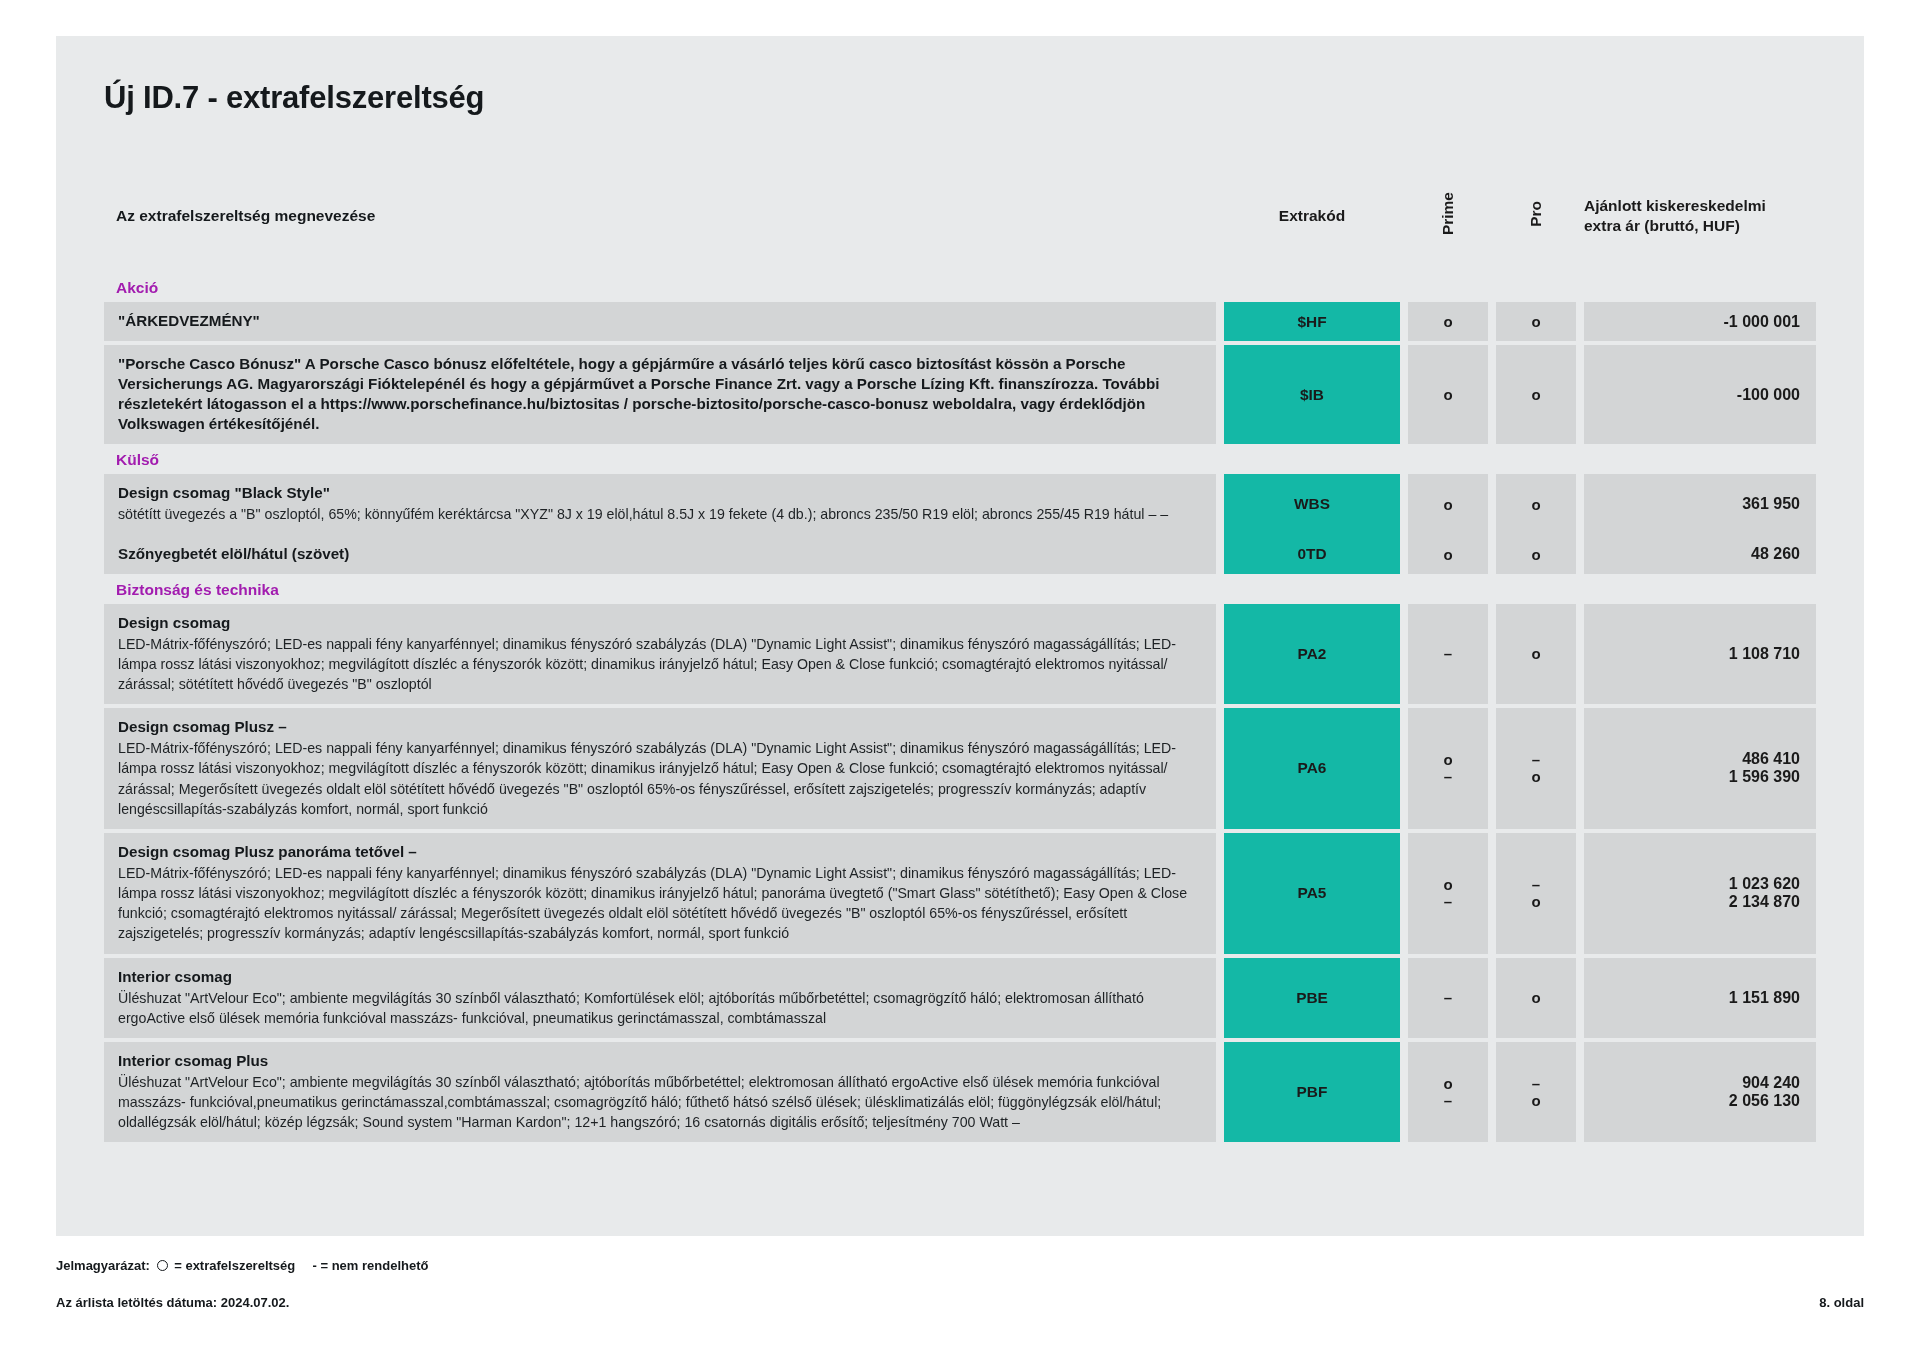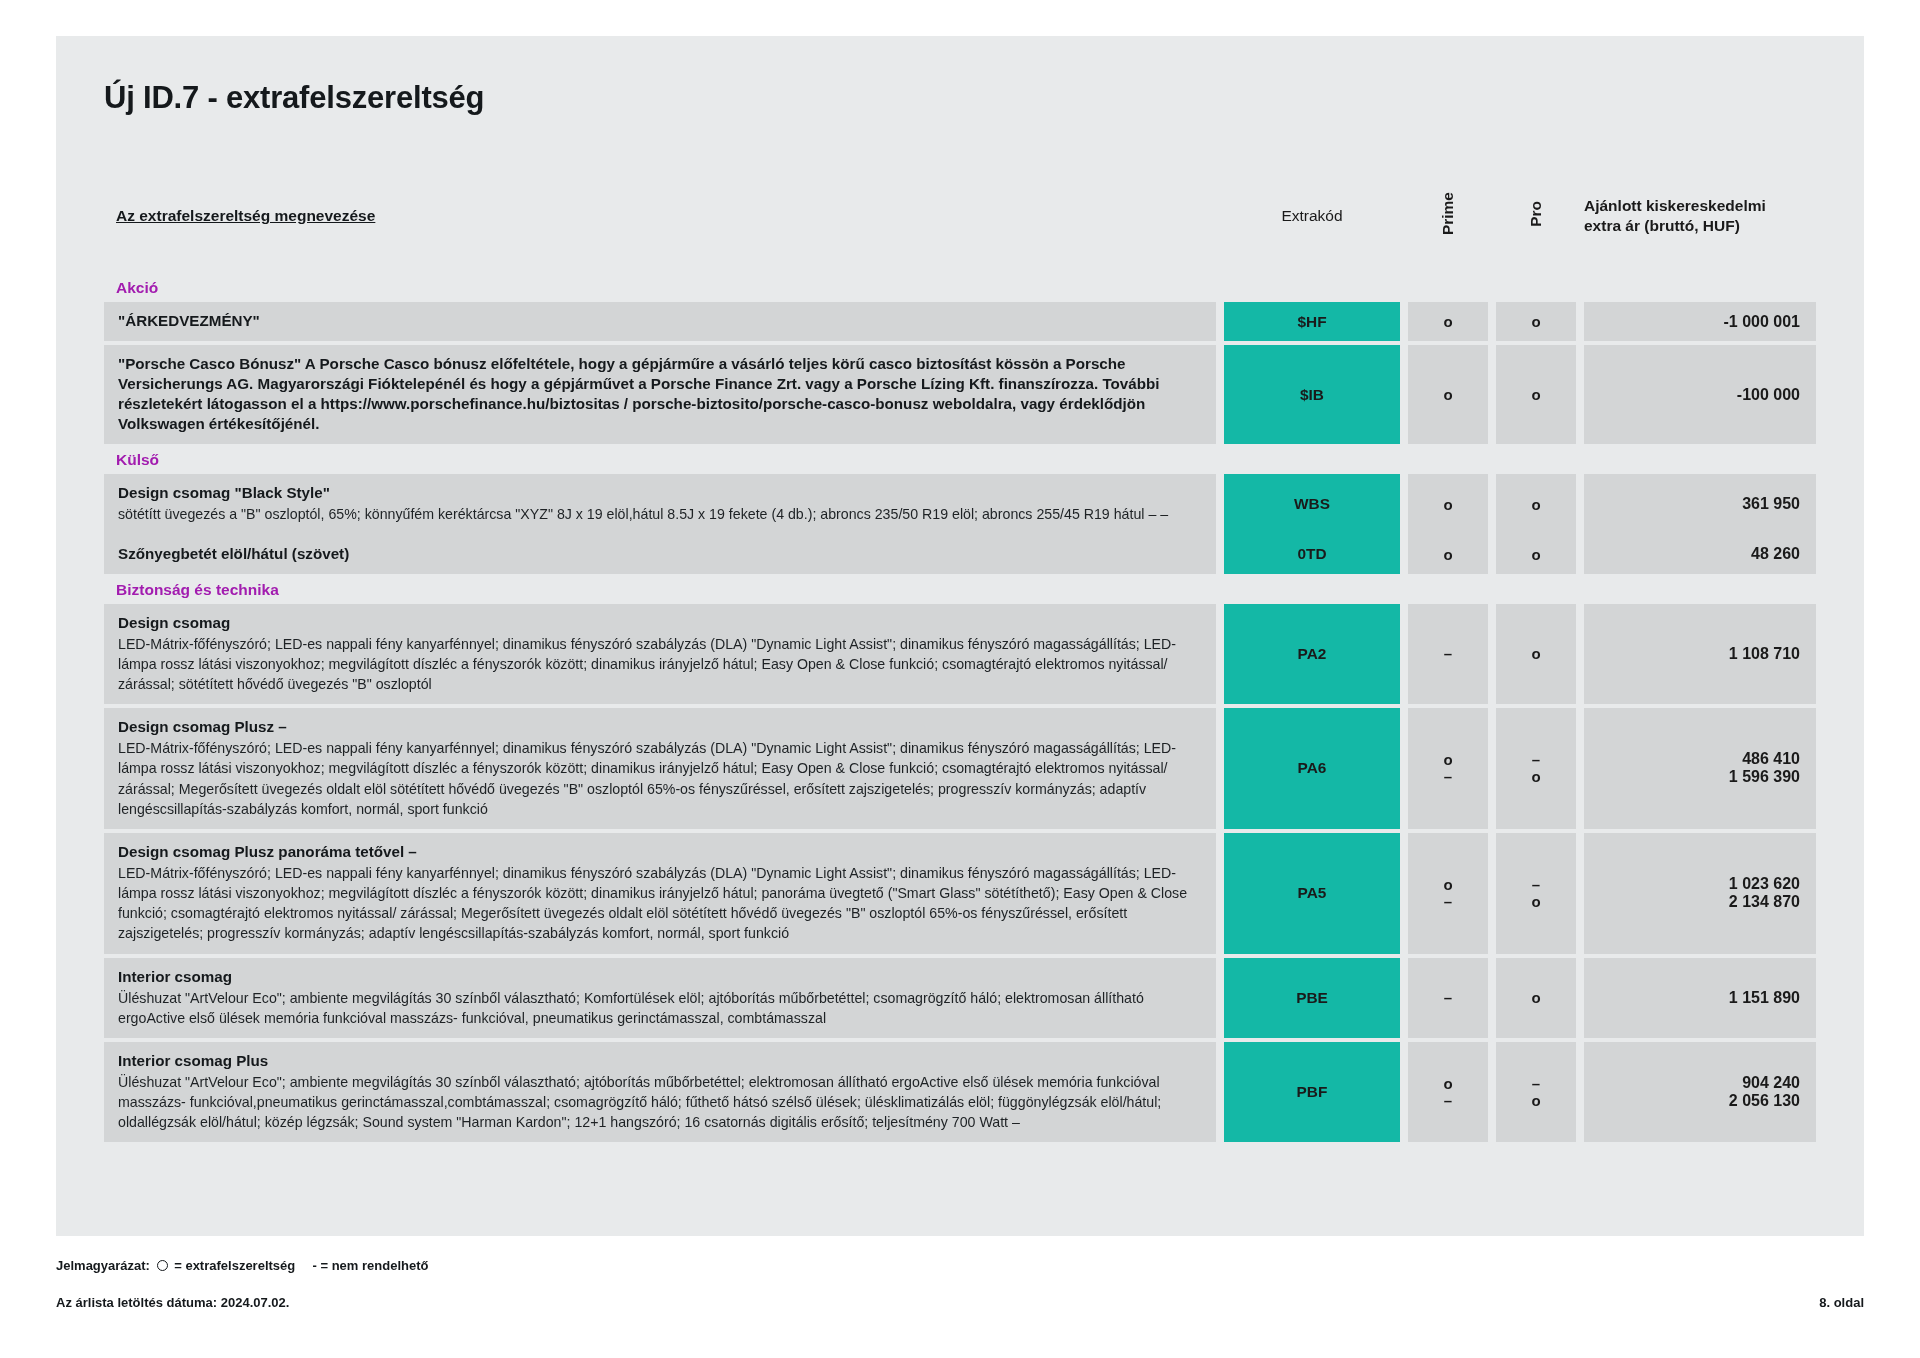--- a/index.html
+++ b/index.html
@@ -65,25 +65,24 @@
   col.c-price { width: 232px; }
 
   
   .hdr-desc {
     font-size: 15.5px;
     font-weight: bold;
     color: #15191c;
     text-align: left;
     padding: 0 0 10px 12px !important;
     vertical-align: bottom;
-    text-decoration: underline;
   }
   .hdr-code {
     font-size: 15.5px;
-    font-weight: normal;
+    font-weight: bold;
     text-align: center;
     vertical-align: bottom;
     padding-bottom: 10px !important;
   }
   .hdr-rot {
     vertical-align: bottom;
     text-align: center;
     padding-bottom: 10px !important;
     height: 92px;
   }

